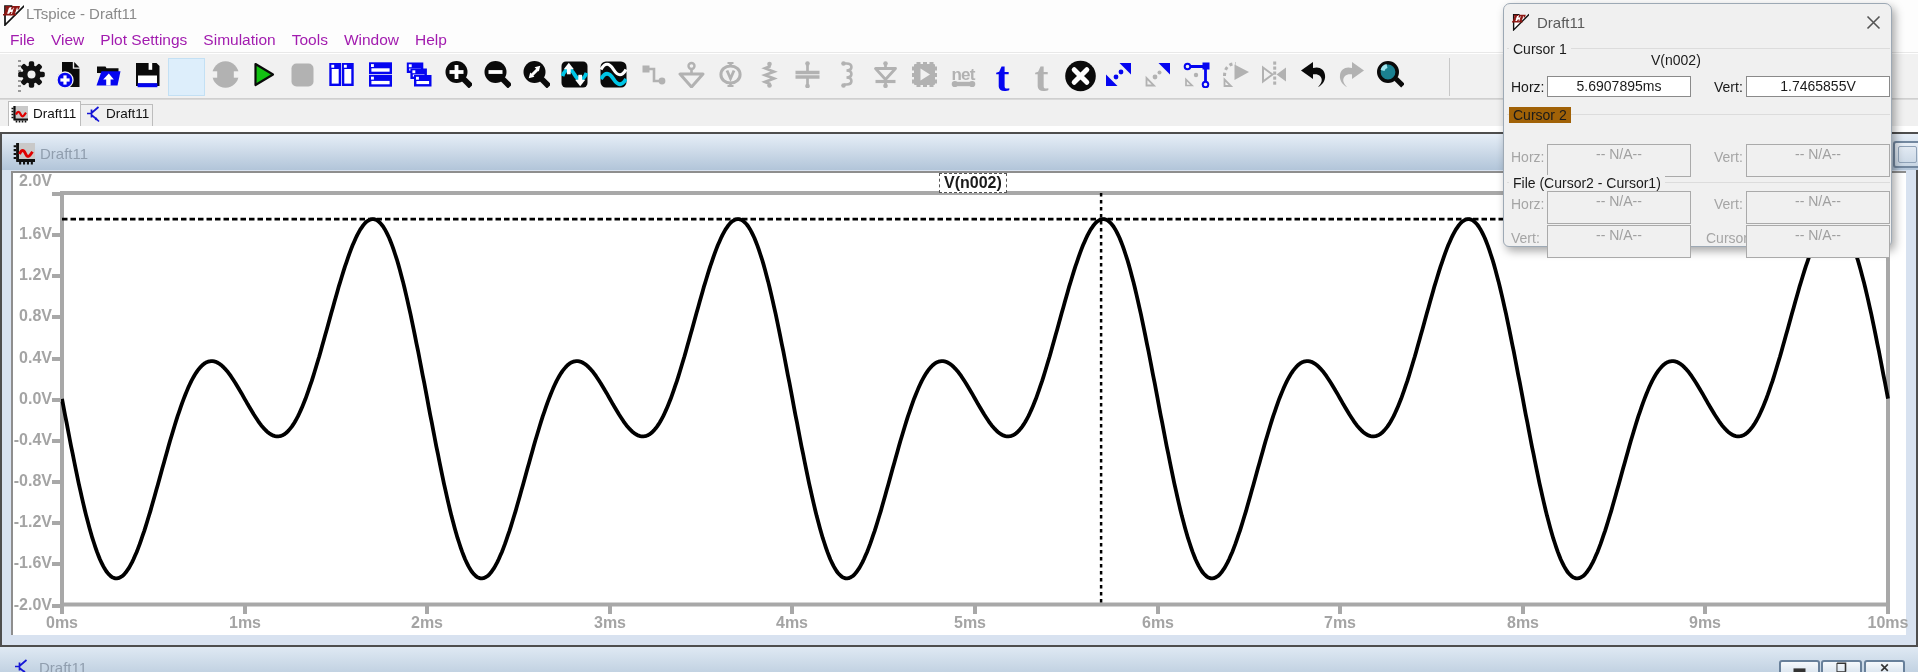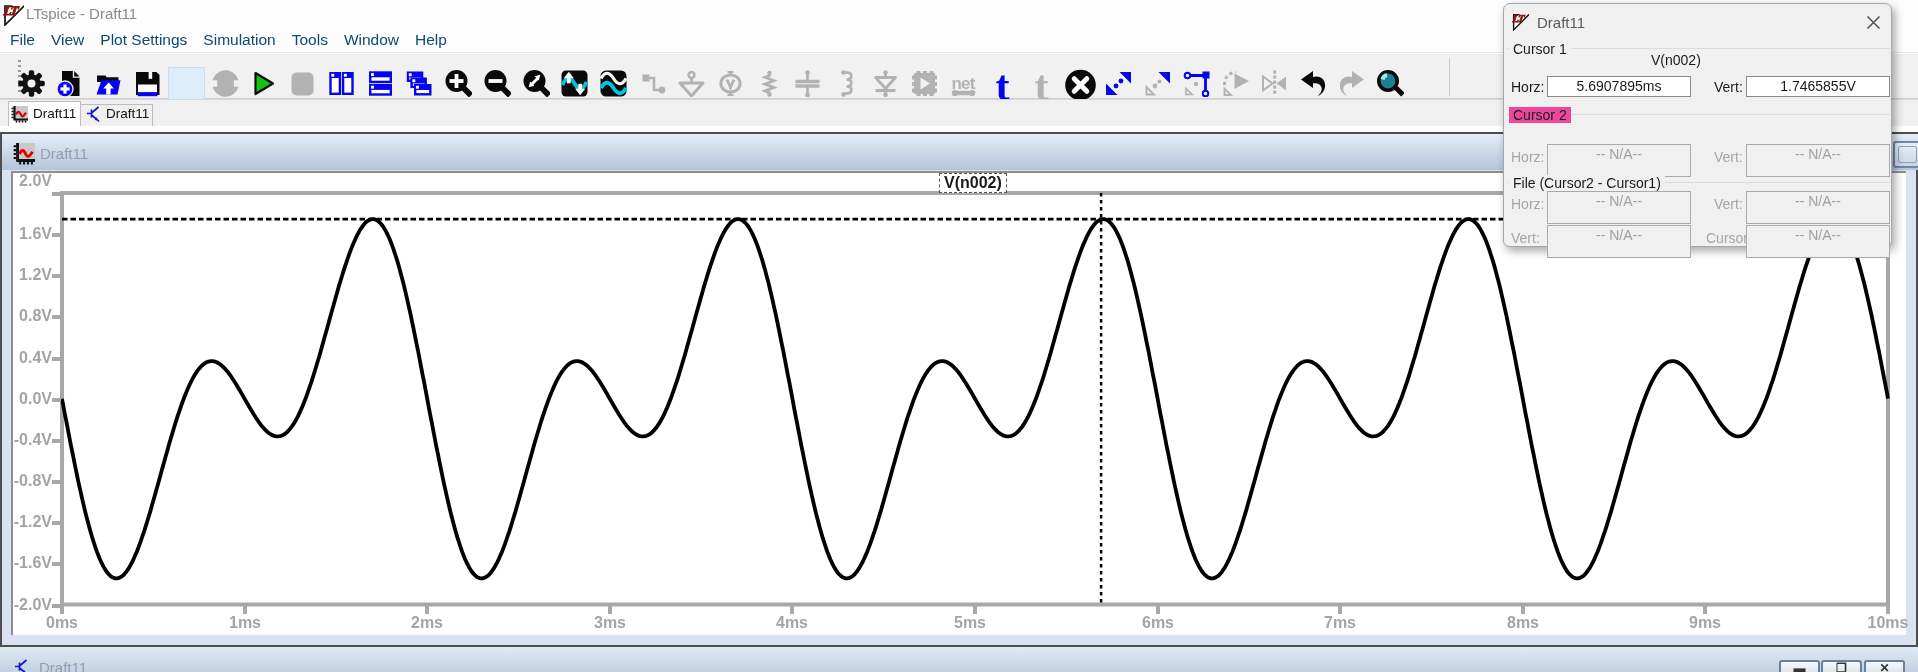--- a/index.html
+++ b/index.html
@@ -1,20 +1,20 @@
 <!DOCTYPE html>
 <html><head><meta charset="utf-8"><style>
 *{margin:0;padding:0;box-sizing:border-box}
 body{width:1918px;height:672px;position:relative;overflow:hidden;font-family:"Liberation Sans",sans-serif;background:#fff}
 .abs{position:absolute}
 .titlebar{position:absolute;left:0;top:0;width:1918px;height:28px;background:#fdfdfd}
 .menubar{position:absolute;left:0;top:28px;width:1918px;height:25px;background:#fdfdfd;border-bottom:1px solid #e8e8e8}
-.menubar span{display:inline-block;padding:3px 8px;font-size:15.5px;color:#0c4a6e}
+.menubar span{display:inline-block;padding:3px 8px;font-size:15.5px;color:#a21caf}
 .toolbar{position:absolute;left:0;top:54px;width:1918px;height:45px;background:#f1f1f1;border-bottom:1px solid #cfcfcf}
-.tbi{position:absolute;top:16px;width:27px;height:27px}
+.tbi{position:absolute;top:7px;width:27px;height:27px}
 .grip{position:absolute;left:18px;top:6px;width:3px;height:33px;background-image:repeating-linear-gradient(#9a9a9a 0 2px,transparent 2px 5px)}
 .tbsep{position:absolute;left:1449px;top:4px;width:1px;height:38px;background:#c8c8c8}
 .tabbar{position:absolute;left:0;top:99px;width:1918px;height:33px;background:#f0f0f0;border-top:1px solid #d9d9d9}
 .tab1{position:absolute;left:8px;top:1px;width:73px;height:32px;background:#fff;border:1px solid #bdbdbd;border-bottom:none}
 .tab2{position:absolute;left:81px;top:4px;width:72px;height:23px;background:#f0f0f0;border-right:1px solid #bdbdbd;border-top:1px solid #bdbdbd}
 .tabtxt{position:absolute;font-size:13.5px;color:#111;top:6px}
 .whitestrip{position:absolute;left:0;top:126px;width:1918px;height:6px;background:#fff}
 .mdi{position:absolute;left:0;top:132px;width:1918px;height:540px;background:#d8e2f0;border-top:2px solid #4e4e4e;border-left:2px solid #4e4e4e;border-right:2px solid #4e4e4e}
 .ctitle{position:absolute;left:2px;top:134px;width:1916px;height:36px;background:linear-gradient(#e6eef7,#b2c5d9)}
 .ctitletxt{position:absolute;left:38px;top:11px;font-size:15px;color:#909eae}
@@ -385,21 +385,21 @@
 
   <div class="gline" style="left:3px;top:44px;width:383px"></div>
   <div class="dlabel" style="left:5px;top:37px;background:#f0f0f0;padding:0 4px">Cursor 1</div>
   <div class="dlabel" style="left:147px;top:48px">V(n002)</div>
   <div class="dlabel" style="left:7px;top:75px">Horz:</div>
   <div class="dbox" style="left:43px;top:71.5px;width:144px">5.6907895ms</div>
   <div class="dlabel" style="left:210px;top:75px">Vert:</div>
   <div class="dbox" style="left:242px;top:71.5px;width:144px">1.7465855V</div>
 
   <div class="gline" style="left:3px;top:110px;width:383px"></div>
-  <div class="dlabel" style="left:5px;top:103px;background:#ec4899;padding:0 4px">Cursor 2</div>
+  <div class="dlabel" style="left:5px;top:103px;background:#a16207;padding:0 4px">Cursor 2</div>
   <div class="dgray" style="left:7px;top:145px">Horz:</div>
   <div class="dboxg" style="left:43px;top:140px;width:144px">-- N/A--</div>
   <div class="dgray" style="left:210px;top:145px">Vert:</div>
   <div class="dboxg" style="left:242px;top:140px;width:144px">-- N/A--</div>
 
   <div class="gline" style="left:3px;top:178px;width:383px"></div>
   <div class="dlabel" style="left:5px;top:171px;background:#f0f0f0;padding:0 4px">File (Cursor2 - Cursor1)</div>
   <div class="dgray" style="left:7px;top:192px">Horz:</div>
   <div class="dboxg" style="left:43px;top:187px;width:144px">-- N/A--</div>
   <div class="dgray" style="left:210px;top:192px">Vert:</div>

